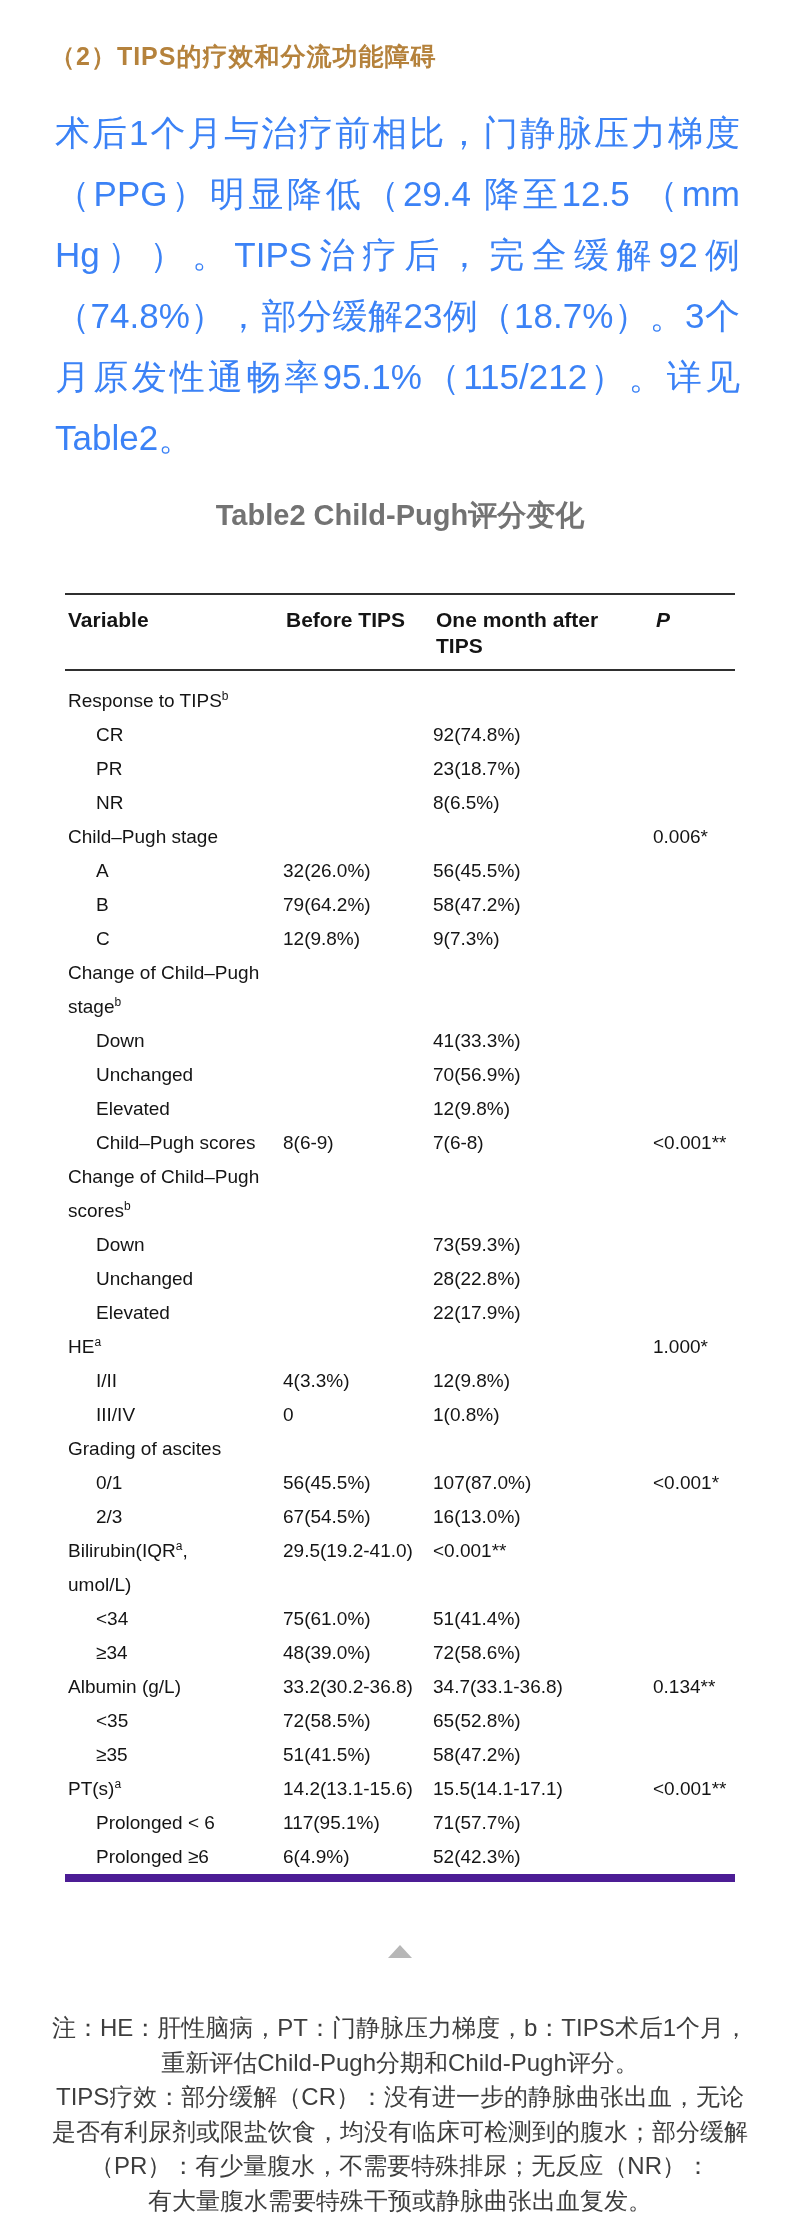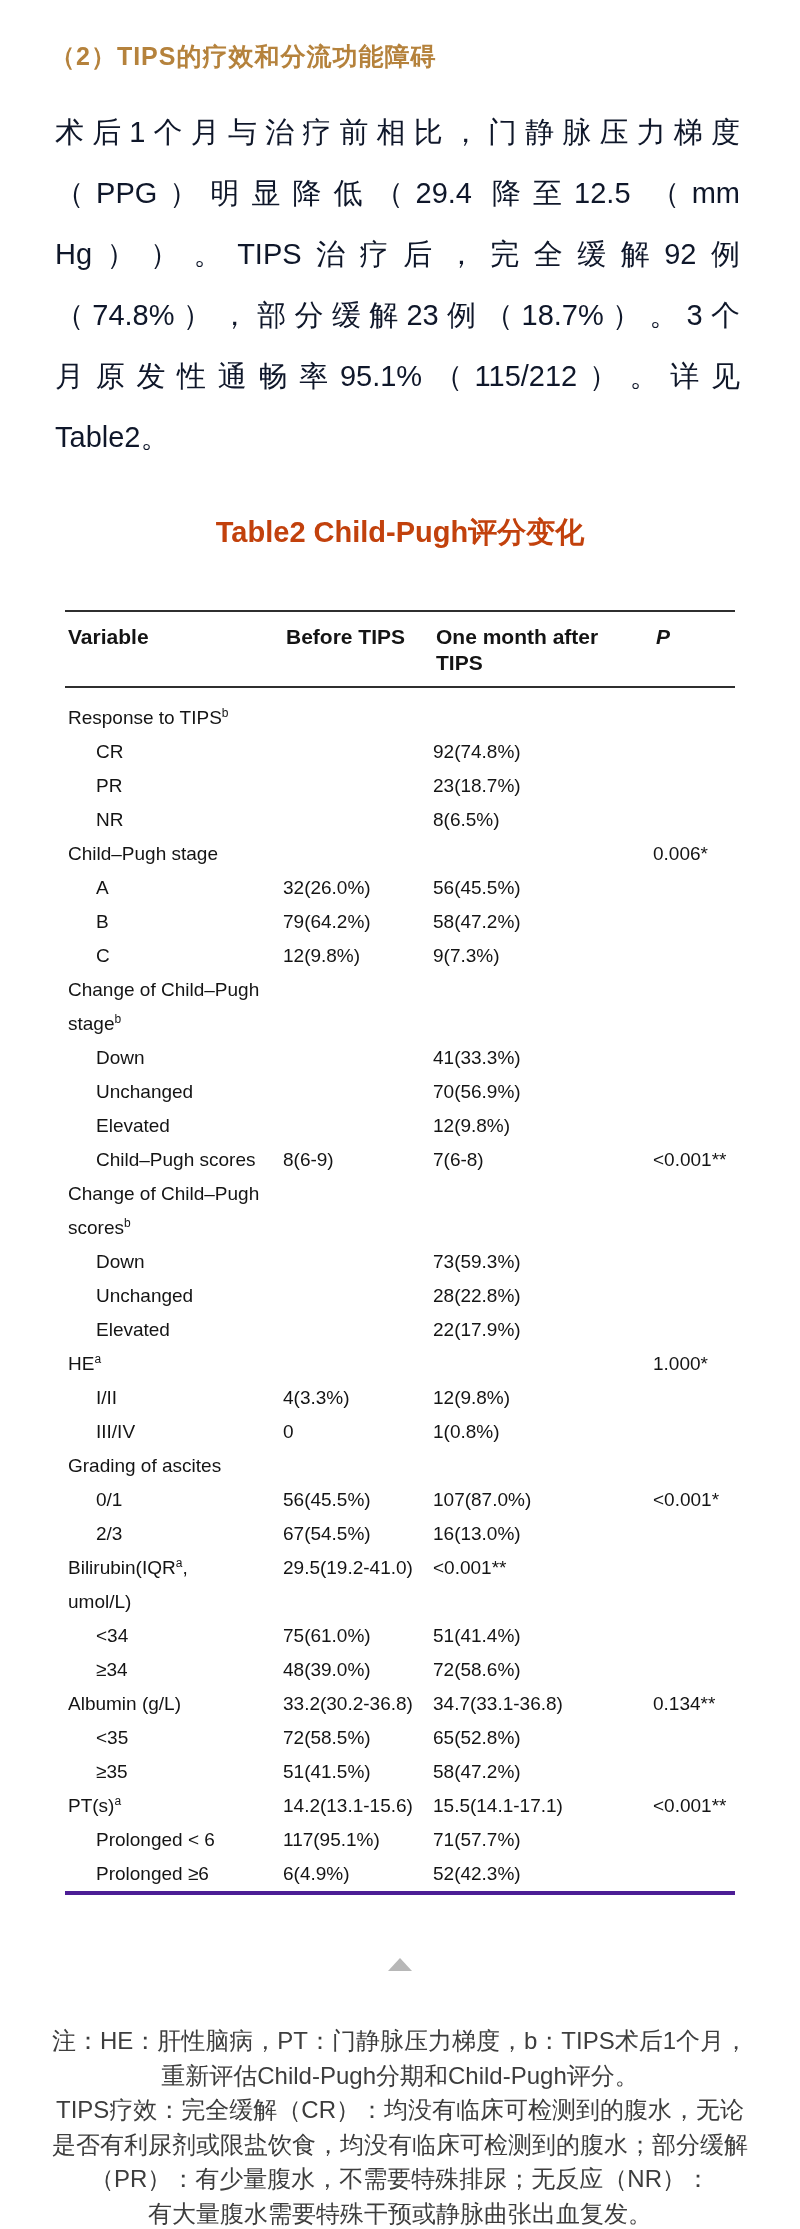--- a/index.html
+++ b/index.html
@@ -9,32 +9,32 @@
     -webkit-font-smoothing:antialiased;
   }
   .page{position:relative;width:800px;height:2229px;background:#fff;}
 
   .heading{
     margin:36px 50px 0 50px;
     font-size:25px;font-weight:bold;color:#B5823C;
     letter-spacing:1px;line-height:40px;
   }
 
-  .paragraph{margin:26px 60px 0 55px;color:#0f172a;font-size:29px;}
+  .paragraph{margin:26px 60px 0 55px;color:#3b82f6;font-size:35px;}
   .pline{line-height:61px;text-align:justify;text-align-last:justify;white-space:nowrap;}
   .pline.last{text-align-last:left;white-space:normal;}
 
   .caption{
-    margin-top:44px;text-align:center;
-    font-size:29px;color:#c2410c;font-weight:600;line-height:40px;
+    margin-top:27px;text-align:center;
+    font-size:29px;color:#737373;font-weight:600;line-height:40px;
   }
 
   .table{
     margin:58px 65px 0 65px;width:670px;
-    border-top:2px solid #2f2f2f;border-bottom:4px solid #4c1d95;
+    border-top:2px solid #2f2f2f;border-bottom:8px solid #4c1d95;
     color:#141414;
   }
   .thead{
     display:grid;grid-template-columns:218px 150px 220px 82px;
     padding:12px 0 10px 0;border-bottom:2px solid #2f2f2f;
     font-weight:bold;font-size:21px;line-height:26px;
   }
   .th{padding-left:3px;}
   .th-after{max-width:185px;}
   .th-p{font-style:italic;}
@@ -275,19 +275,19 @@
           <div class="td"></div>
         </div>
       </div>
   </div>
 
   <div class="triangle"></div>
 
   <div class="notes">
       <div class="note-line">注：HE：肝性脑病，PT：门静脉压力梯度，b：TIPS术后1个月，</div>
       <div class="note-line">重新评估Child-Pugh分期和Child-Pugh评分。</div>
-      <div class="note-line">TIPS疗效：完全缓解（CR）：均没有临床可检测到的腹水，无论</div>
+      <div class="note-line">TIPS疗效：部分缓解（CR）：没有进一步的静脉曲张出血，无论</div>
       <div class="note-line">是否有利尿剂或限盐饮食，均没有临床可检测到的腹水；部分缓解</div>
       <div class="note-line">（PR）：有少量腹水，不需要特殊排尿；无反应（NR）：</div>
       <div class="note-line">有大量腹水需要特殊干预或静脉曲张出血复发。</div>
     </div>
 
 </div>
 
 </body></html>

